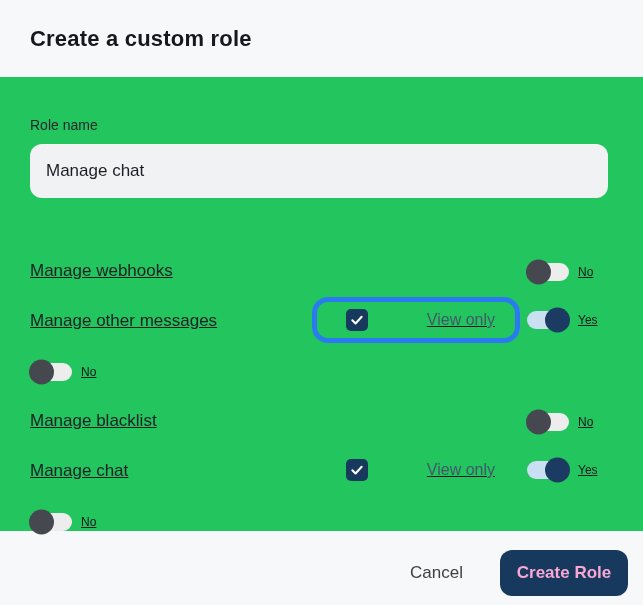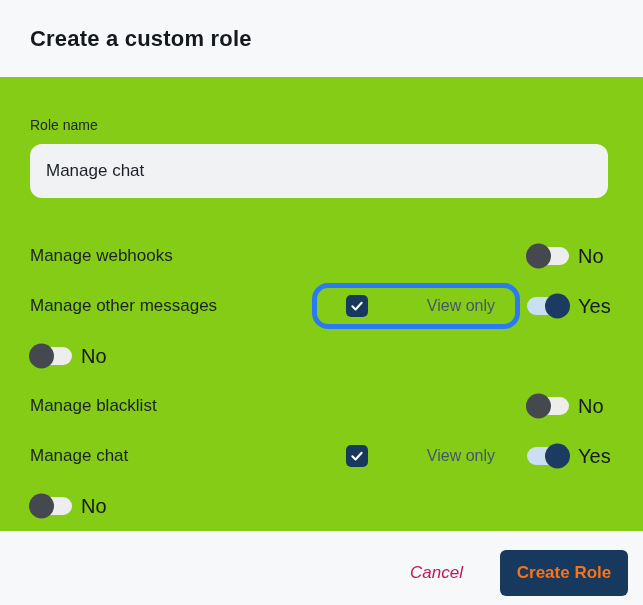--- a/index.html
+++ b/index.html
@@ -22,31 +22,31 @@
   .dialog{width:643px;height:504px;display:flex;flex-direction:column;background:#fff;}
 
   
   .dlg-header{
     height:77px;flex:0 0 77px;background:var(--panel);
     display:flex;align-items:center;padding:0 30px;
   }
   .dlg-title{font-size:22px;font-weight:700;color:#15181d;letter-spacing:.2px;}
 
   
-  .dlg-body{flex:1 1 auto;padding:40px 30px 0 30px;background:#84cc16;}
+  .dlg-body{flex:1 1 auto;padding:40px 30px 0 30px;background:#22c55e;}
   .field-label{display:block;font-size:14px;color:#23272e;margin-bottom:11px;}
   .role-input{
     display:block;width:578px;height:54px;border:none;outline:none;
     background:var(--input-bg);border-radius:12px;
     font-family:inherit;font-size:17px;color:#1c2026;padding:0 16px;
   }
 
   
   .perm-list{margin-top:33px;}
-  .perm-row{height:50px;display:flex;align-items:center;}
+  .perm-row{height:50px;display:flex;align-items:flex-end;text-decoration:underline;}
   .perm-label{font-size:17px;color:#1d2025;flex:1 1 auto;}
   .row-right{display:flex;align-items:center;}
 
   .view-only-group{
     position:relative;display:flex;align-items:center;margin-right:32px;gap:48px;
   }
   .view-only-group.highlighted::before{
     content:"";position:absolute;inset:-12px -25px -12px -34px;
     border:5px solid var(--ring);border-radius:16px;pointer-events:none;
   }
@@ -62,35 +62,35 @@
     cursor:pointer;
   }
   .toggle .knob{
     position:absolute;top:50%;transform:translateY(-50%);
     width:25px;height:25px;border-radius:50%;
   }
   .toggle.off{background:var(--off-track);}
   .toggle.off .knob{left:-1px;background:var(--off-knob);}
   .toggle.on{background:var(--on-track);}
   .toggle.on .knob{right:-1px;background:#1b3b63;}
-  .state-label{font-size:20px;color:#14171c;margin-left:9px;width:35px;white-space:nowrap;}
+  .state-label{font-size:12px;color:#14171c;margin-left:9px;width:35px;white-space:nowrap;}
 
   
   .dlg-footer{
     height:77px;flex:0 0 77px;background:var(--panel);
     display:flex;align-items:center;justify-content:flex-end;
     padding:6px 15px 0 15px;
   }
   .btn-cancel{
     background:none;border:none;font-family:inherit;font-size:17px;
-    color:#be185d;font-weight:500;cursor:pointer;padding:8px 10px;margin-right:27px;font-style:italic;
+    color:#404040;font-weight:500;cursor:pointer;padding:8px 10px;margin-right:27px;
   }
   .btn-create{
     border:none;font-family:inherit;font-size:17px;font-weight:600;
-    background:var(--navy);color:#f97316;border-radius:6px;
+    background:var(--navy);color:#f9a8d4;border-radius:12px;
     width:128px;height:46px;cursor:pointer;
   }
 </style>
 </head>
 <body>
 
 <div class="dialog">
 
   <header class="dlg-header">
     <h1 class="dlg-title">Create a custom role</h1>

